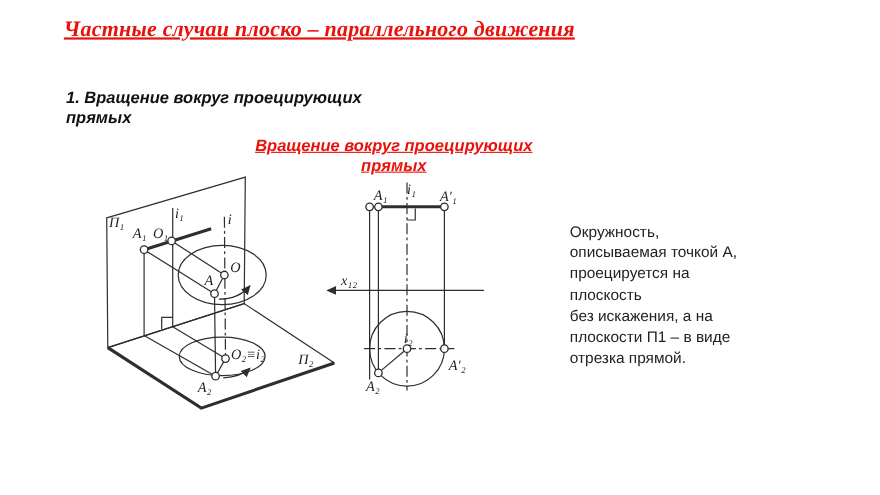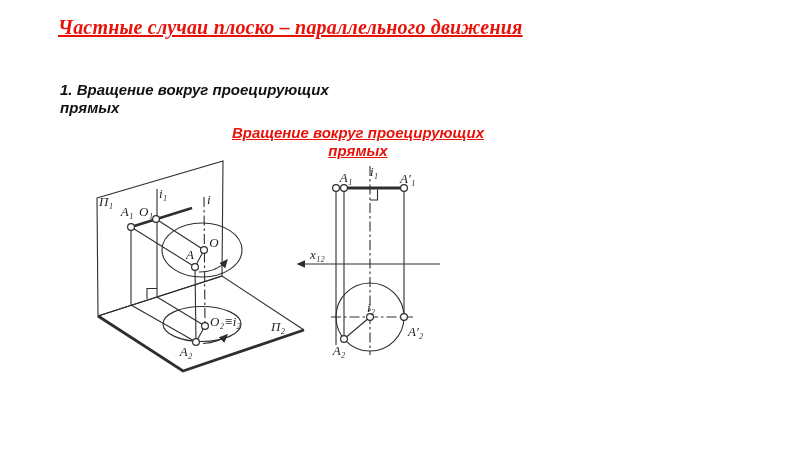--- a/index.html
+++ b/index.html
@@ -48,20 +48,29 @@
   <h1 class="title">Частные случаи плоско – параллельного движения</h1>
 
   <div class="list">
     <div class="list-item">1. Вращение вокруг проецирующих
 прямых</div>
   </div>
 
   <div class="subtitle">Вращение вокруг проецирующих
 прямых</div>
 
+  <div class="paragraph">
+    <div>Окружность,</div>
+    <div>описываемая точкой А,</div>
+    <div>проецируется на</div>
+    <div>плоскость</div>
+    <div>без искажения, а на</div>
+    <div>плоскости П1 – в виде</div>
+    <div>отрезка прямой.</div>
+  </div>
 
   <svg class="figures" width="800" height="450" viewBox="0 0 800 450">
     <defs>
       <marker id="arr" viewBox="0 0 10 10" refX="8.5" refY="5" markerWidth="8" markerHeight="8" orient="auto-start-reverse">
         <path d="M0,0.5 L10,5 L0,9.5 z" fill="#2e2e2e"></path>
       </marker>
     </defs>
 
     <g>
 

